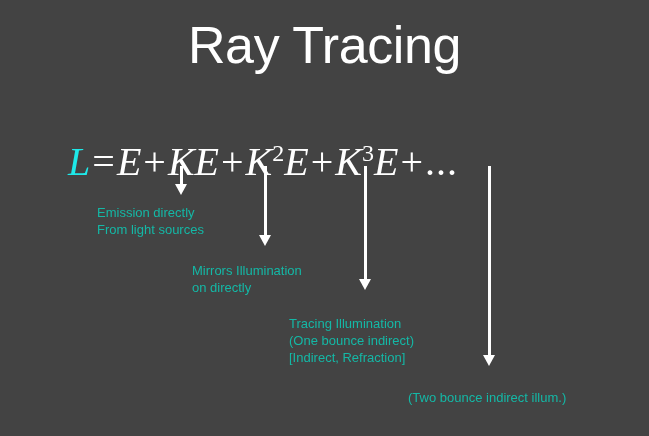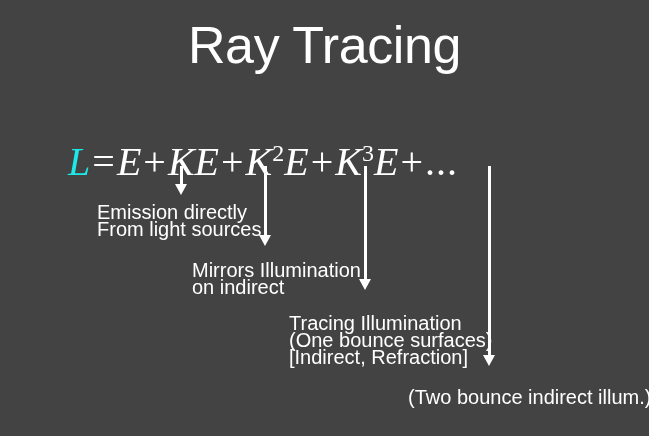--- a/index.html
+++ b/index.html
@@ -91,22 +91,22 @@
     width: 0;
     height: 0;
     border-left: 6.5px solid transparent;
     border-right: 6.5px solid transparent;
     border-top: 11px solid #ffffff;
   }
 
   
   .label {
     position: absolute;
-    color: #ffffff;
-    font-size: 20px;
+    color: #14b8a6;
+    font-size: 13px;
     line-height: 17px;
     white-space: nowrap;
   }
   .label .line {
     display: block;
   }
 </style>
 </head>
 <body>
 
@@ -138,26 +138,26 @@
     <div class="head" style="top:189px;"></div>
   </div>
 
   <div class="label" style="left:97px; top:204px;">
     <span class="line">Emission directly</span>
     <span class="line">From light sources</span>
   </div>
 
   <div class="label" style="left:192px; top:262px;">
     <span class="line">Mirrors Illumination</span>
-    <span class="line">on indirect</span>
+    <span class="line">on directly</span>
   </div>
 
   <div class="label" style="left:289px; top:315px;">
     <span class="line">Tracing Illumination</span>
-    <span class="line">(One bounce surfaces)</span>
+    <span class="line">(One bounce indirect)</span>
     <span class="line">[Indirect, Refraction]</span>
   </div>
 
   <div class="label" style="left:408px; top:389px;">
     <span class="line">(Two bounce indirect illum.)</span>
   </div>
 
 </div>
 
 </body></html>

